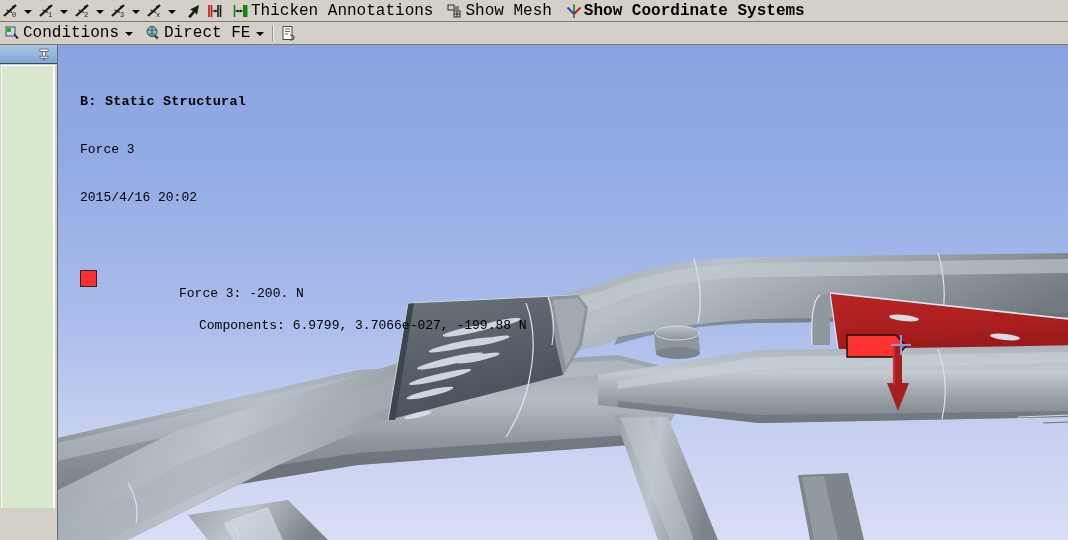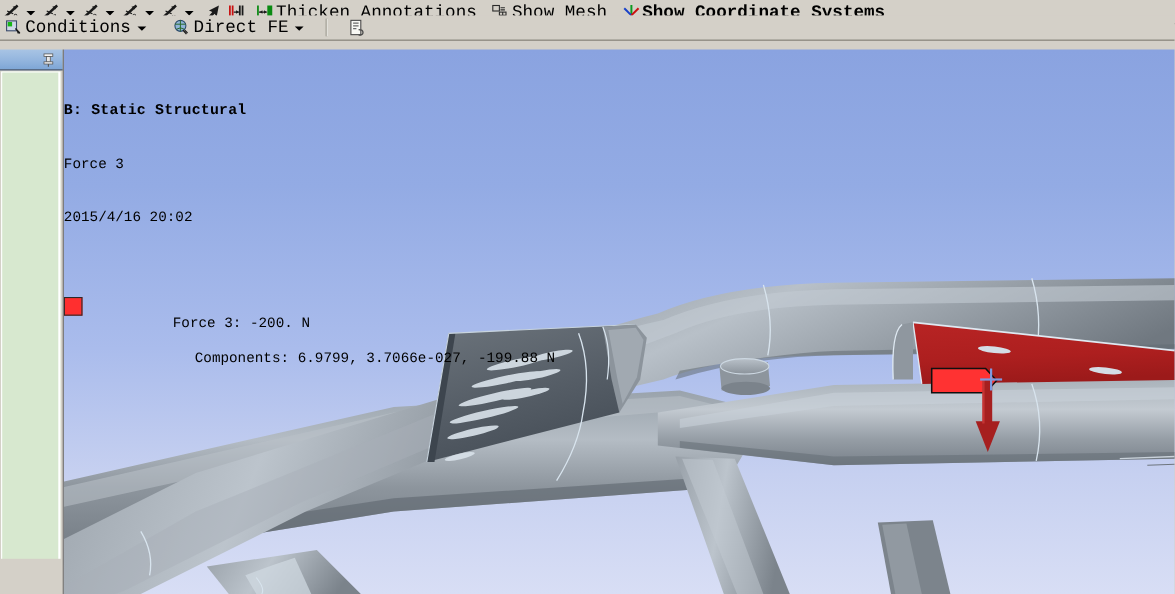--- a/index.html
+++ b/index.html
@@ -16,21 +16,21 @@
 
   
   .toolbar {
     position: absolute; left: 0; width: 1068px;
     background: #d4d0c8;
     display: flex; align-items: center;
     box-sizing: border-box;
     border-bottom: 1px solid #7e7a70;
   }
   #toolbar-top { top: 0; height: 22px; }
-  #toolbar-second { top: 14px; height: 23px; gap: 12px; }
+  #toolbar-second { top: 22px; height: 23px; }
 
   .tb-item {
     display: flex; align-items: center;
     height: 20px;
     padding: 0 1px;
     cursor: default;
     white-space: nowrap;
   }
   .tb-label {
     font-size: 16px;
@@ -87,21 +87,21 @@
     width: 1011px; height: 495px;
     background: linear-gradient(to bottom, #8aa3e0 0%, #93abe4 25%, #aabcec 55%, #c6d0f0 78%, #d8def5 100%);
     overflow: hidden;
     border-left: 1px solid #6a6a6a;
     box-sizing: border-box;
   }
   #viewport svg { position:absolute; left:0; top:0; display:block; }
 
   
   #annotation {
-    position: absolute; left: 0; top: 17px;
+    position: absolute; left: 22px; top: 17px;
     z-index: 40;
     color: #000;
     font-family: "Liberation Mono", "DejaVu Sans Mono", monospace;
     font-size: 13px;
     line-height: 16px;
     white-space: pre;
   }
   #annotation .ann-title { font-weight: bold; font-size: 13.5px; letter-spacing:0.2px;}
   .ann-line { white-space: pre; }
   #legend-block {

